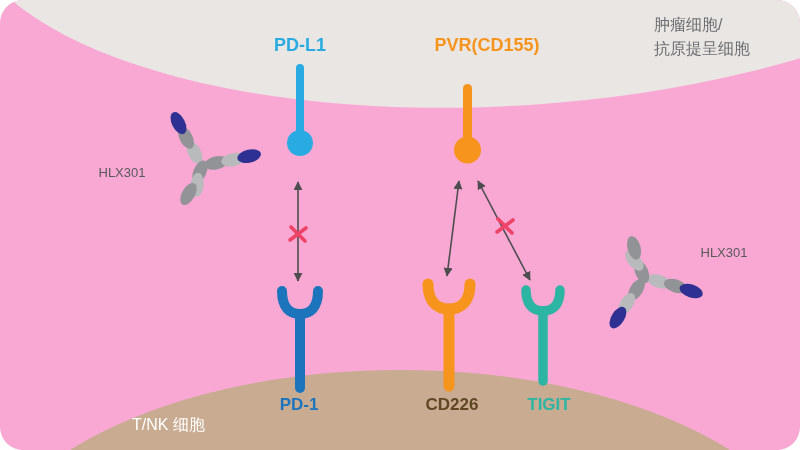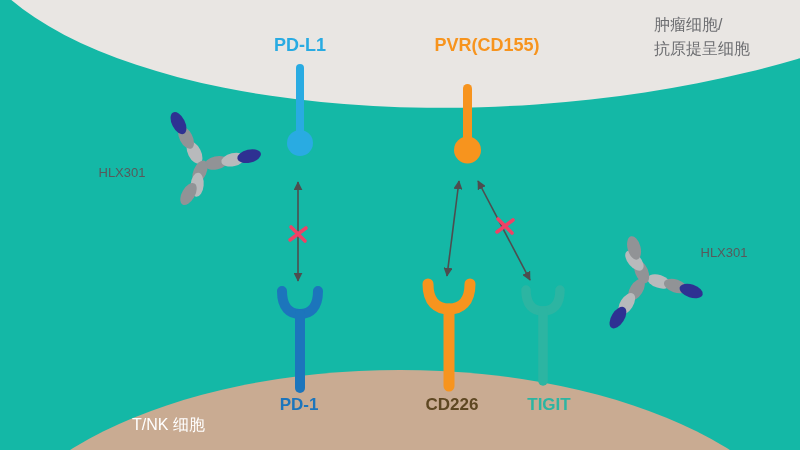--- a/index.html
+++ b/index.html
@@ -1,21 +1,22 @@
 <!DOCTYPE html>
 <html><head>
 <meta charset="utf-8">
 <style>
   html,body{margin:0;padding:0;background:#ffffff;}
   .canvas{
     position:relative;
     width:800px;height:450px;
-    background:#14b8a6;
+    background:#f9a8d4;
     overflow:hidden;
     font-family:"Liberation Sans", sans-serif;
+    border-radius:23px;
   }
   svg{position:absolute;top:0;left:0;display:block;}
   text{font-family:"Liberation Sans", sans-serif;}
   .lig-label{font-size:18px;font-weight:bold;}
   .rec-label{font-size:17px;font-weight:bold;}
   .ab-label{font-size:13px;}
   .cell-label{font-size:16px;}
 </style>
 </head>
 <body>

